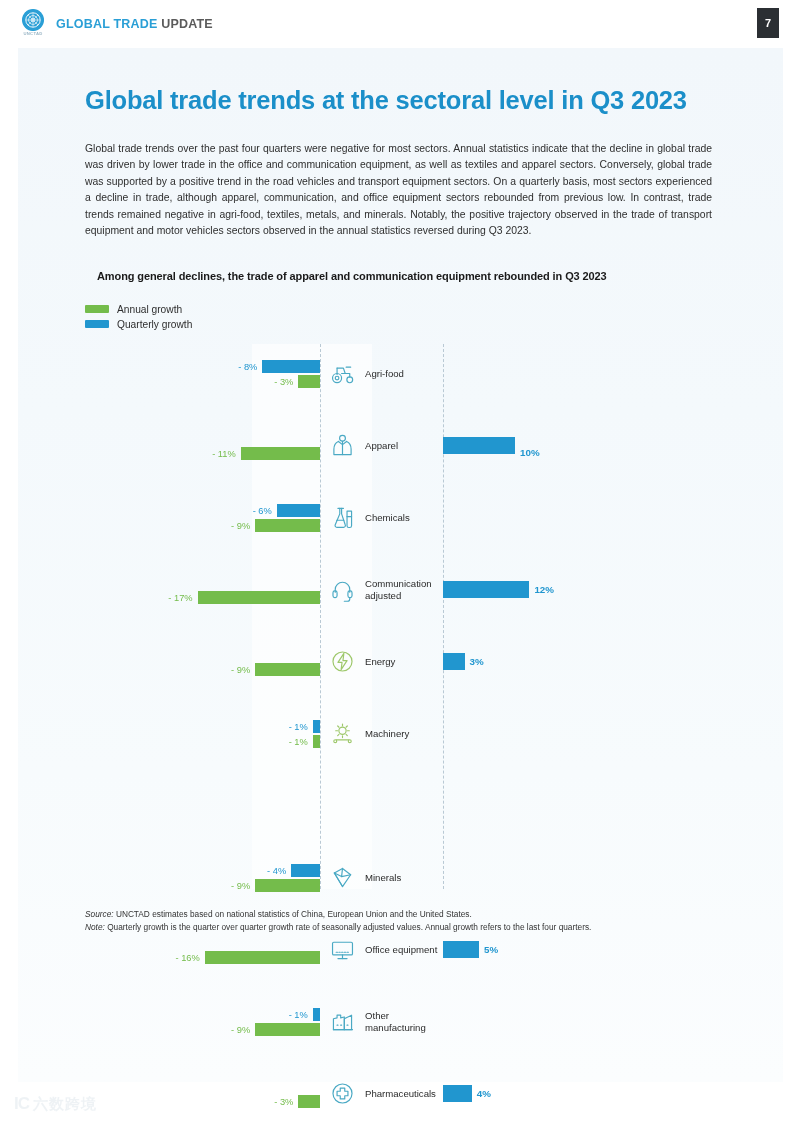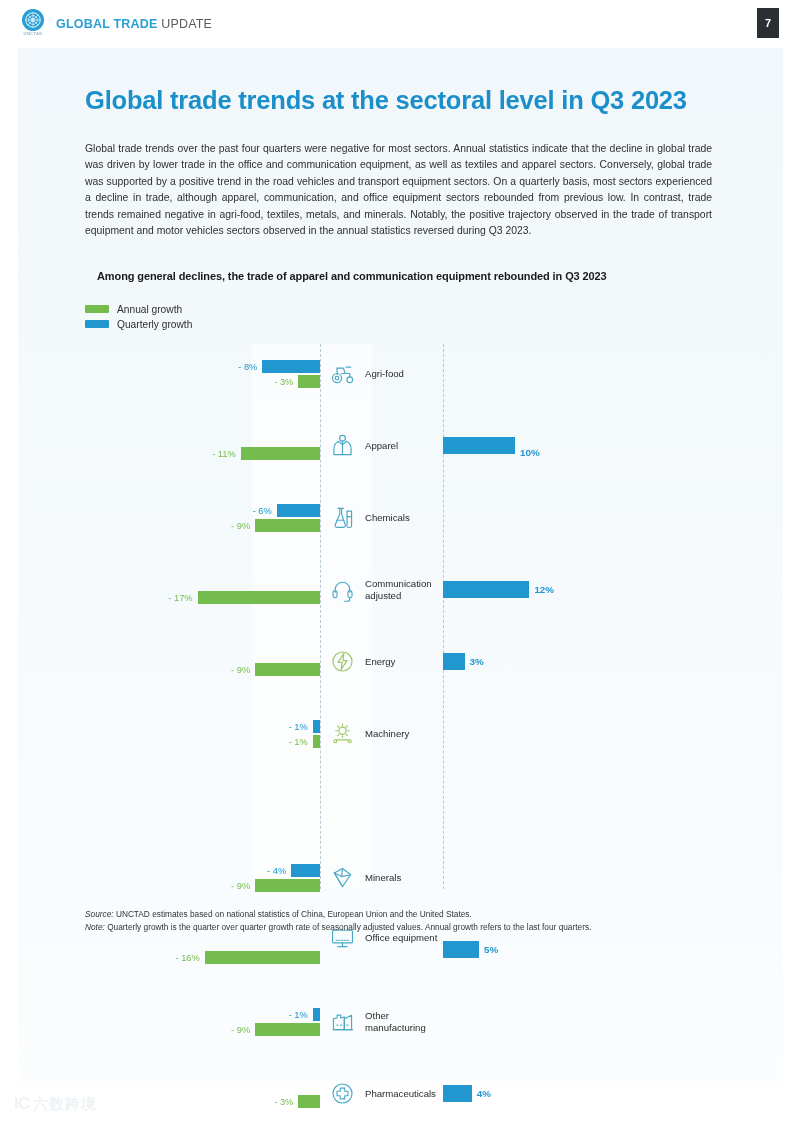--- a/index.html
+++ b/index.html
@@ -43,21 +43,21 @@
   .un-emblem svg{display:block;}
   .un-sub{
     font-size:4.2px;letter-spacing:.3px;color:#9bb6c6;
     margin-top:1px;font-weight:bold;line-height:1.15;text-align:center;
   }
   .header-title{
     margin-left:10px;font-size:12.5px;letter-spacing:.2px;
     white-space:nowrap;
   }
   .header-title .b{color:#2a9fd6;font-weight:bold;}
-  .header-title .n{color:#5b5b5b;font-weight:normal;}
+  .header-title .n{color:#5b5b5b;font-weight:bold;}
 
   .page-badge{
     position:absolute;right:14px;top:8px;
     width:22px;height:30px;background:#2b2f33;
     color:#ffffff;font-size:11px;font-weight:bold;
     display:flex;align-items:center;justify-content:center;
   }
 
   
   .content{position:absolute;left:85px;top:85px;width:627px;}
@@ -365,21 +365,21 @@
               </svg>
             </span>
             <span class="sector-name">Minerals</span>
           </div>
           <div class="bar-neg" style="background: rgb(33, 150, 207); left: 206.2px; width: 28.8px; top: 262px; height: 13px;"></div>
           <div class="lbl-neg" style="color: rgb(33, 150, 207); left: 146.2px; width: 55px; top: 262px;">- 4%</div>
           <div class="bar-neg" style="background: rgb(116, 188, 75); left: 170.2px; width: 64.8px; top: 277px; height: 13px;"></div>
           <div class="lbl-neg" style="color: rgb(116, 188, 75); left: 110.2px; width: 55px; top: 277px;">- 9%</div>
         </div>
         <div class="row" style="top: 294px; height: 36px;">
-          <div class="sector" style="top: 284px; height: 32px; align-items: center;">
+          <div class="sector" style="top: 296px; height: 32px; align-items: center;">
             <span class="sector-icon">
               <svg viewBox="0 0 32 32">
                 <g fill="none" stroke="#4aa9c4" stroke-width="1.3" stroke-linecap="round" stroke-linejoin="round">
                   <rect x="5" y="8" width="22" height="14" rx="1.4"></rect>
                   <path d="M11 26h10"></path>
                   <path d="M16 22v4"></path>
                   <path d="M9 19h14" stroke-dasharray="1.5 1.5"></path>
                 </g>
               </svg>
             </span>

